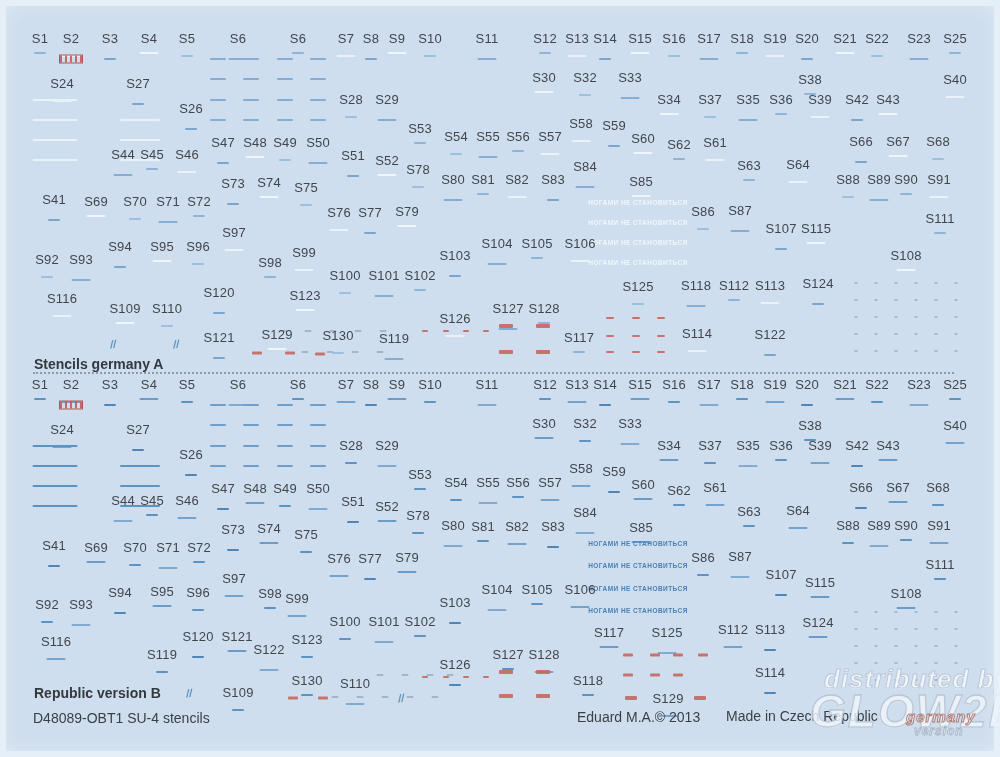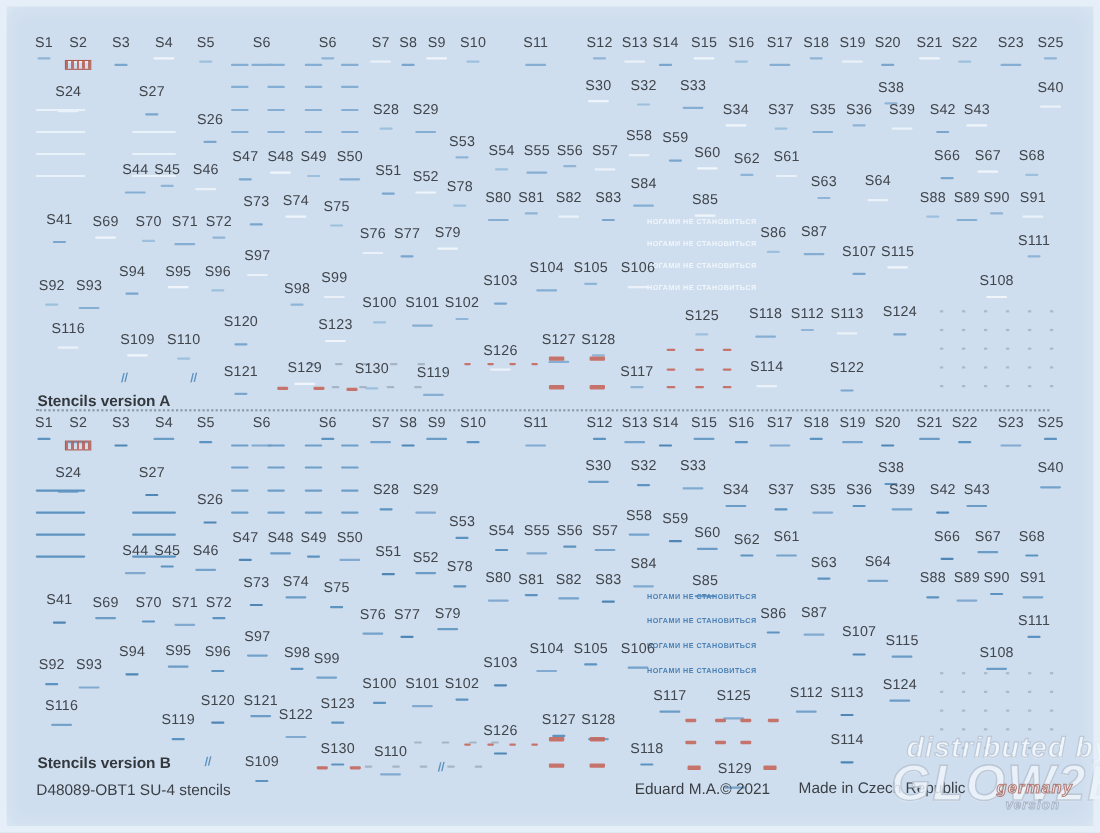--- a/index.html
+++ b/index.html
@@ -30,26 +30,26 @@
          text-shadow:0 1px 1px rgba(255,255,255,.55);}
   .wm-ed{left:906px;top:708px;font:italic 900 15px "Liberation Sans",sans-serif;letter-spacing:1px;
          color:rgba(238,228,226,.75);-webkit-text-stroke:.9px rgba(163,95,87,.8);}
   .wm-de{left:914px;top:724px;font:italic 900 12px "Liberation Sans",sans-serif;letter-spacing:1px;
          color:rgba(228,234,242,.75);-webkit-text-stroke:.8px rgba(154,168,186,.8);}
 </style>
 </head>
 <body>
 
 <div class="sheet" id="sheet">
-  <div class="section-title" style="left:34px;top:364px">Stencils version A</div>
+  <div class="section-title" style="left:34px;top:364px">Stencils germany A</div>
   <div class="divider" style="top:372px"></div>
-  <div class="section-title" style="left:34px;top:693px">Stencils version B</div>
+  <div class="section-title" style="left:34px;top:693px">Republic version B</div>
 
   <div class="footer-text" style="left:33px;top:718px">D48089-OBT1 SU-4 stencils</div>
-  <div class="footer-text" style="left:577px;top:717px">Eduard M.A.© 2021</div>
+  <div class="footer-text" style="left:577px;top:717px">Eduard M.A.© 2013</div>
   <div class="footer-text" style="left:726px;top:716px">Made in Czech Republic</div>
 
   <div class="wm wm-line1">distributed by</div>
   <div class="wm wm-line2">GLOW2B</div>
   <div class="wm wm-ed">germany</div>
   <div class="wm wm-de">version</div>
 <span class="label" style="left: 40px; top: 38px;">S1</span>
     <span class="dash" style="left: 40px; top: 53px; width: 12px; height: 2px; background: rgb(143, 180, 214);"></span>
     <span class="label" style="left: 71px; top: 38px;">S2</span>
     <span class="dash" style="left: 71px; top: 56px; width: 19px; height: 2px; background: rgb(234, 241, 249);"></span>

